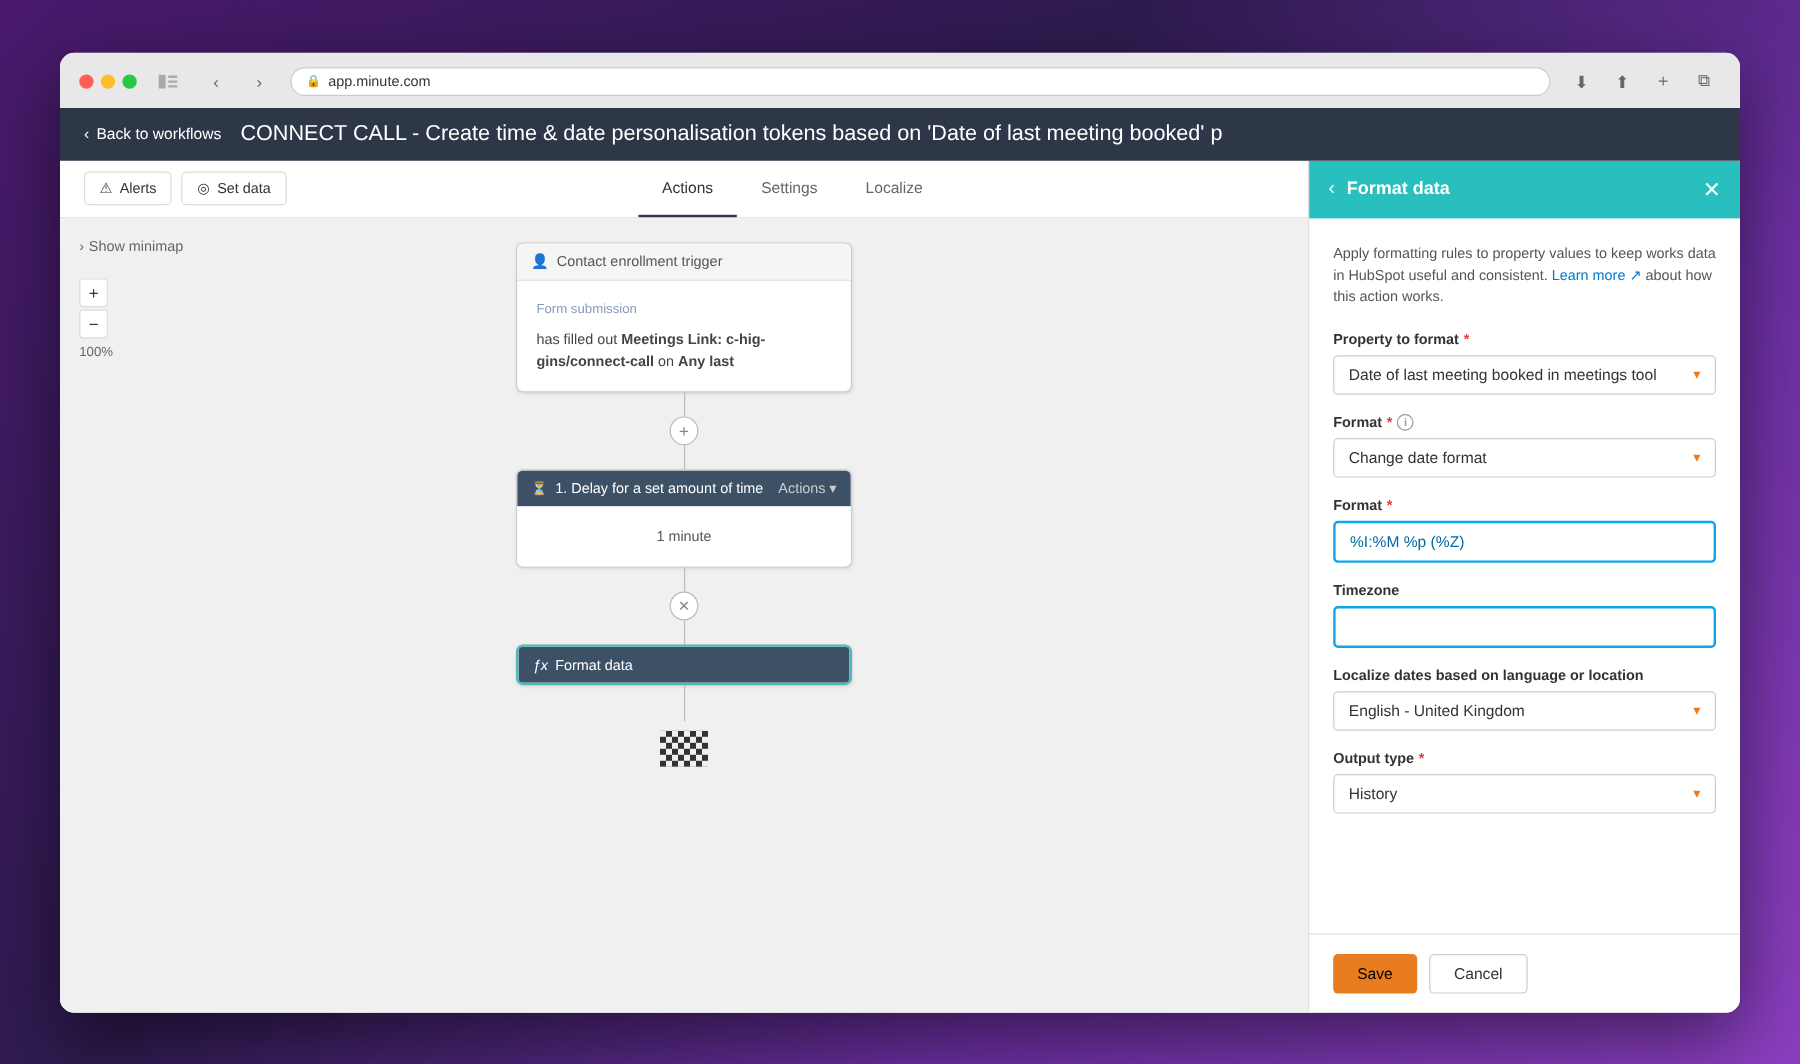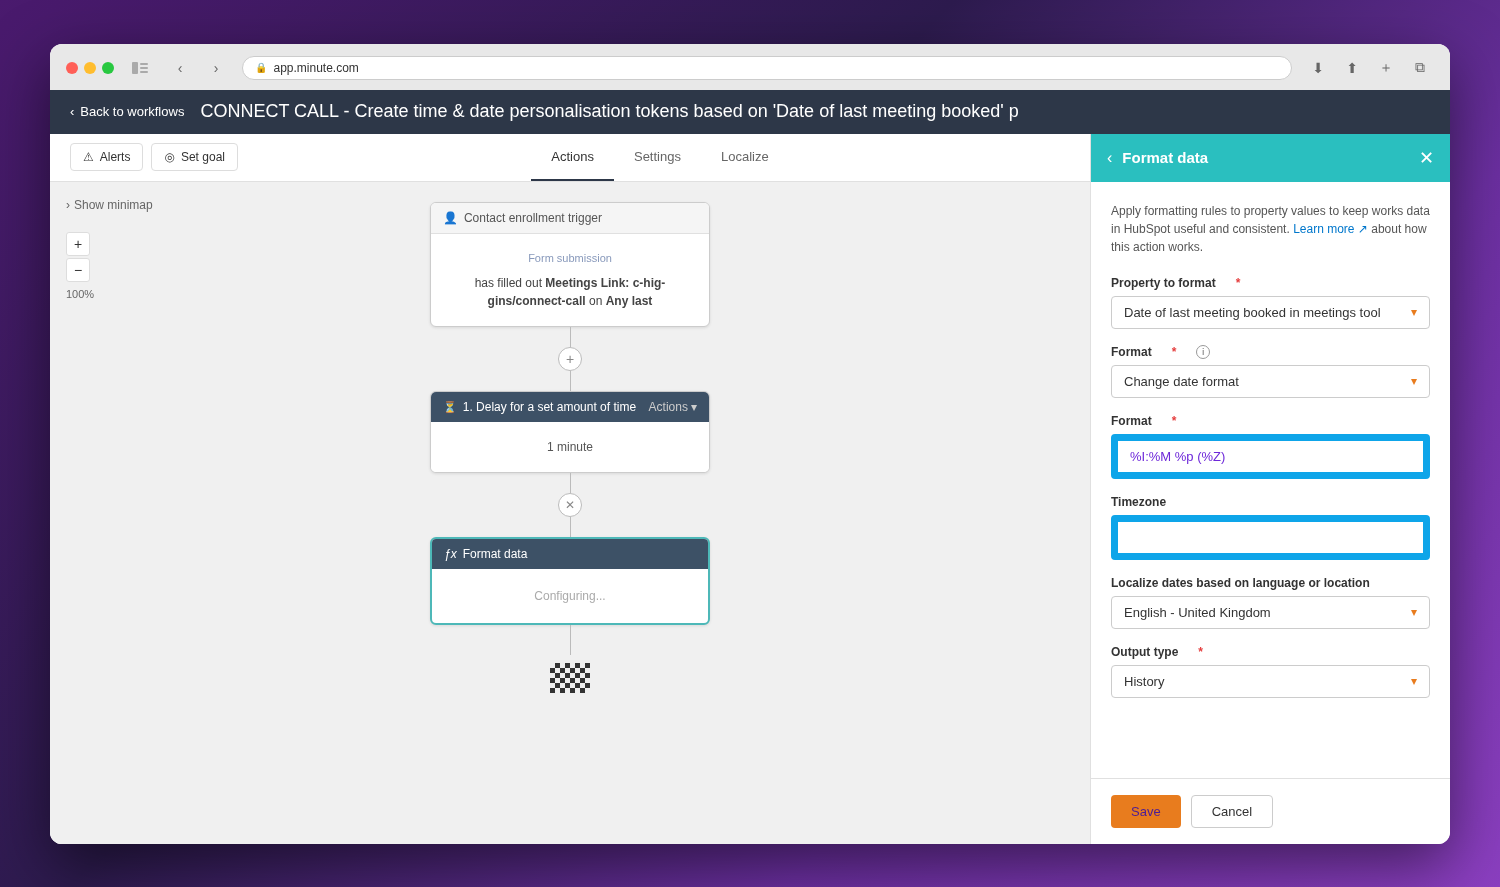--- a/index.html
+++ b/index.html
@@ -272,21 +272,20 @@
       display: flex;
       align-items: center;
       gap: 6px;
       font-size: 12px;
       color: #555;
     }
     .trigger-body {
       padding: 16px;
       font-size: 12px;
       color: #444;
-      text-align: center;
       line-height: 1.5;
     }
     .trigger-body strong { font-weight: 600; }
     
     .connector {
       display: flex;
       flex-direction: column;
       align-items: center;
     }
     .connector-line {
@@ -457,21 +456,21 @@
     .form-group {
       margin-bottom: 16px;
     }
     .form-label {
       font-size: 12px;
       font-weight: 600;
       color: #333;
       margin-bottom: 6px;
       display: flex;
       align-items: center;
-      gap: 20px;
+      gap: 4px;
     }
     .form-label .required { color: #e53e3e; }
     .form-label .info-icon {
       width: 14px;
       height: 14px;
       border-radius: 50%;
       border: 1px solid #999;
       display: inline-flex;
       align-items: center;
       justify-content: center;
@@ -492,36 +491,36 @@
       align-items: center;
       justify-content: space-between;
     }
     .form-select .chevron {
       color: #e87c1e;
       font-size: 12px;
     }
     .form-input {
       width: 100%;
       padding: 8px 12px;
-      border: 7px solid #0ea5e9;
+      border: 2px solid #0ea5e9;
       border-radius: 4px;
       font-size: 13px;
-      color: #6d28d9;
+      color: #0369a1;
       background: #fff;
     }
     .panel-footer {
       padding: 16px 20px;
       display: flex;
       gap: 10px;
       border-top: 1px solid #e0e0e0;
       flex-shrink: 0;
     }
     .btn-save {
       background: #e87c1e;
-      color: #4c1d95;
+      color: #000000;
       border: none;
       padding: 8px 20px;
       border-radius: 4px;
       font-size: 13px;
       cursor: pointer;
       font-weight: 500;
     }
     .btn-cancel {
       background: #fff;
       color: #333;
@@ -585,21 +584,21 @@
       <div class="left-panel">
 
         <div class="toolbar">
           <div class="toolbar-left">
             <button class="toolbar-btn">
               <span>⚠</span>
               <span>Alerts</span>
             </button>
             <button class="toolbar-btn">
               <span>◎</span>
-              <span>Set goal</span>
+              <span>Set data</span>
             </button>
           </div>
           <div class="tabs">
             <div class="tab active">
               <span>Actions</span>
             </div>
             <div class="tab">
               <span>Settings</span>
             </div>
             <div class="tab">
@@ -662,23 +661,20 @@
                 <div class="connector-line"></div>
                 <div class="connector-x">✕</div>
                 <div class="connector-line"></div>
               </div>
 
               <div class="format-node">
                 <div class="format-header">
                   <span class="icon-fx">ƒx</span>
                   <span>Format data</span>
                 </div>
-                <div class="format-body">
-                  <span>Configuring...</span>
-                </div>
               </div>
 
               <div class="connector">
                 <div class="connector-line" style="height:30px;"></div>
               </div>
 
               <div class="checkered"></div>
             </div>
           </div>
         </div>

